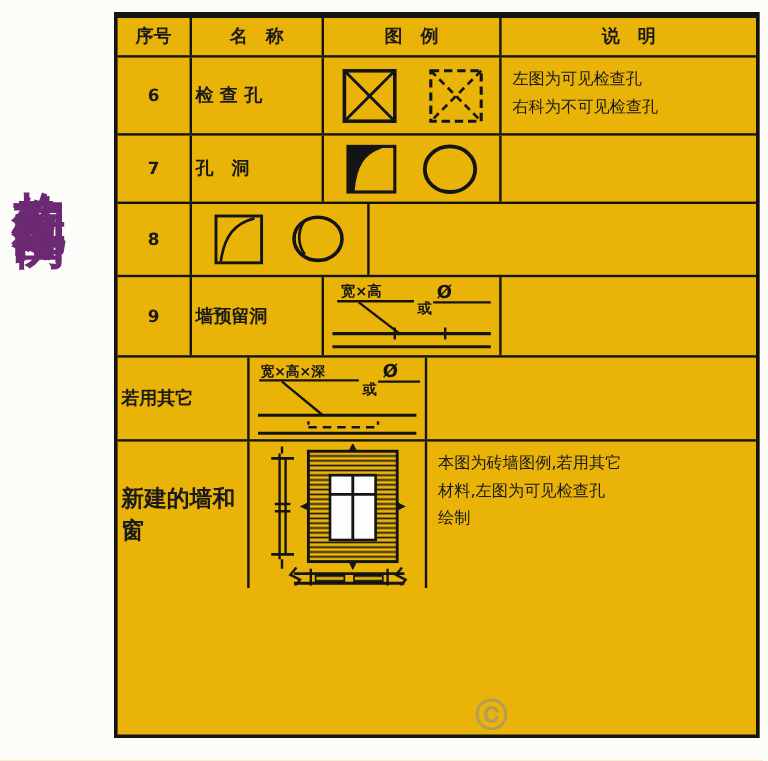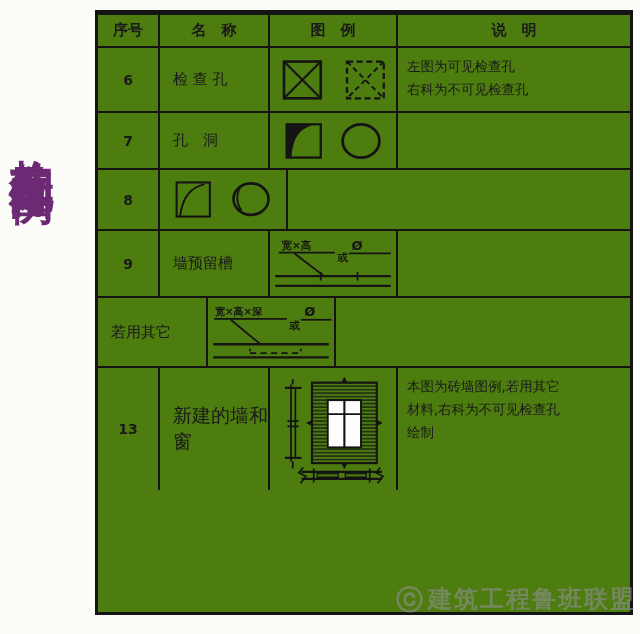--- a/index.html
+++ b/index.html
@@ -10,33 +10,33 @@
   }
   
   .vtitle{
     position:absolute;left:10px;top:124px;
     writing-mode:vertical-rl;text-orientation:upright;
     font-size:44px;font-weight:700;letter-spacing:4px;line-height:1;
   }
   
   .tbl{
     position:absolute;left:95px;top:10px;width:538px;height:605px;
-    border:3px solid #141414;border-top-width:5px;background:#4d7c0f;
+    border:3px solid #141414;border-top-width:5px;background:#eab308;
     box-sizing:border-box;display:flex;flex-direction:column;
   }
   .trow{display:flex;border-bottom:2px solid #141414;box-sizing:border-box;flex:none}
   .trow:last-child{border-bottom:none}
   .cell{
     border-right:2px solid #141414;box-sizing:border-box;
     display:flex;align-items:center;justify-content:center;
   }
   .cell:last-child{border-right:none}
   .c-no{width:62px;font-size:14px;font-weight:700}
-  .c-name{width:110px;justify-content:flex-start;padding-left:13px;font-size:15px;font-weight:400}
-  .c-leg{width:128px}
+  .c-name{width:110px;justify-content:flex-start;padding-left:3px;font-size:15px;font-weight:700}
+  .c-leg{width:148px}
   .c-desc{flex:1;align-items:flex-start;justify-content:flex-start;
     padding:7px 9px;font-size:13.5px;font-weight:400;line-height:1.7;white-space:pre-line}
   .hdr .cell{font-size:15px;font-weight:700;justify-content:center;padding:0}
   svg{display:block}
   svg line,svg path,svg rect,svg circle,svg ellipse,svg polygon{stroke:#141414}
   svg text{fill:#141414;font-family:"DejaVu Sans",sans-serif;font-weight:700}
   
   .wm{
     position:absolute;left:396px;top:583px;z-index:6;
     display:flex;align-items:center;gap:5px;
@@ -97,21 +97,21 @@
         <path d="M51,11 C35,15 26,25 23,47" fill="none" stroke-width="2.2"></path>
         <ellipse cx="104" cy="28" rx="20" ry="18" fill="none" stroke-width="3"></ellipse>
         <path d="M92,14 C87,22 87,33 93,41" fill="none" stroke-width="2.2"></path>
       </svg>
     </div>
     <div class="cell c-desc"></div>
   </div>
 
   <div class="trow" style="height:67px">
     <div class="cell c-no">9</div>
-    <div class="cell c-name">墙预留槽</div>
+    <div class="cell c-name">墙预留洞</div>
     <div class="cell c-leg">
       <svg width="144" height="63" viewBox="0 0 144 63">
         <text x="13" y="15" font-size="12">宽×高</text>
         <line x1="10" y1="19" x2="74" y2="19" stroke-width="2"></line>
         <text x="77" y="29" font-size="12">或</text>
         <text x="93" y="16" font-size="15">Ø</text>
         <line x1="90" y1="20" x2="138" y2="20" stroke-width="2"></line>
         <line x1="28" y1="20" x2="62" y2="46" stroke-width="2"></line>
         <line x1="6" y1="46" x2="138" y2="46" stroke-width="2.6"></line>
         <line x1="58" y1="41" x2="58" y2="51" stroke-width="2"></line>
@@ -138,21 +138,20 @@
         <line x1="106" y1="52" x2="106" y2="57" stroke-width="2" stroke-dasharray="3 3"></line>
         <line x1="6" y1="62" x2="138" y2="62" stroke-width="2.6"></line>
       </svg>
     </div>
     <div class="cell c-desc"></div>
   </div>
 
 
 
   <div class="trow" style="height:122px">
-    <div class="cell c-no">13</div>
     <div class="cell c-name" style="font-size:19px">新建的墙和窗</div>
     <div class="cell c-leg">
       <svg width="144" height="118" viewBox="0 0 144 118">
         <defs>
           <pattern id="hatch" width="6" height="4" patternUnits="userSpaceOnUse">
             <line x1="0" y1="2" x2="6" y2="2" stroke="#141414" stroke-width="1.4"></line>
           </pattern>
         </defs>
 
         <line x1="24" y1="8" x2="24" y2="96" stroke-width="2"></line>
@@ -178,22 +177,21 @@
         <line x1="36" y1="116" x2="128" y2="116" stroke-width="2.4"></line>
         <path d="M38,103 L33,109 L41,113 L35,121" fill="none" stroke-width="2"></path>
         <path d="M126,103 L121,109 L129,113 L123,121" fill="none" stroke-width="2"></path>
         <line x1="50" y1="104" x2="50" y2="120" stroke-width="2"></line>
         <line x1="114" y1="104" x2="114" y2="120" stroke-width="2"></line>
         <rect x="54" y="109.5" width="24" height="5" fill="url(#hatch)" stroke-width="1.4"></rect>
         <rect x="86" y="109.5" width="24" height="5" fill="url(#hatch)" stroke-width="1.4"></rect>
       </svg>
     </div>
     <div class="cell c-desc">本图为砖墙图例,若用其它
-材料,右科为不可见检查孔
+材料,左图为可见检查孔
 绘制</div>
   </div>
 
 </div>
 
 <div class="wm">
   <span class="wm-icon">ⓒ</span>
-  <span class="wm-text">建筑工程鲁班联盟</span>
 </div>
 
 </body></html>

